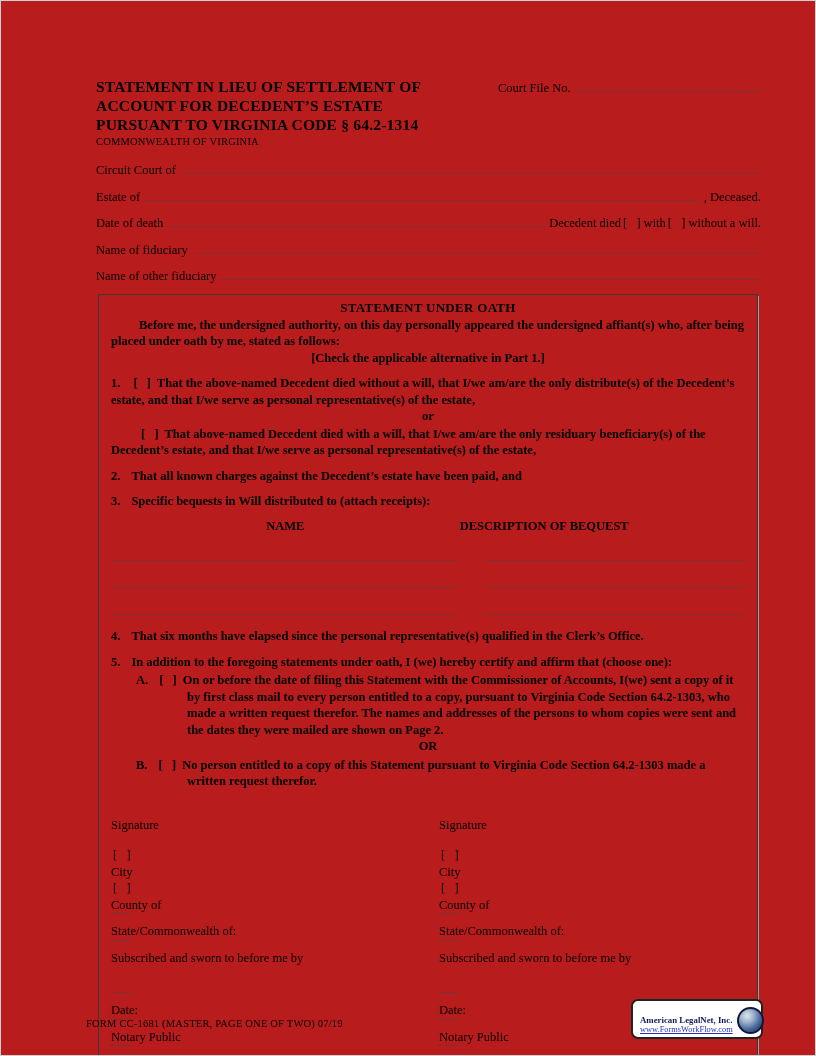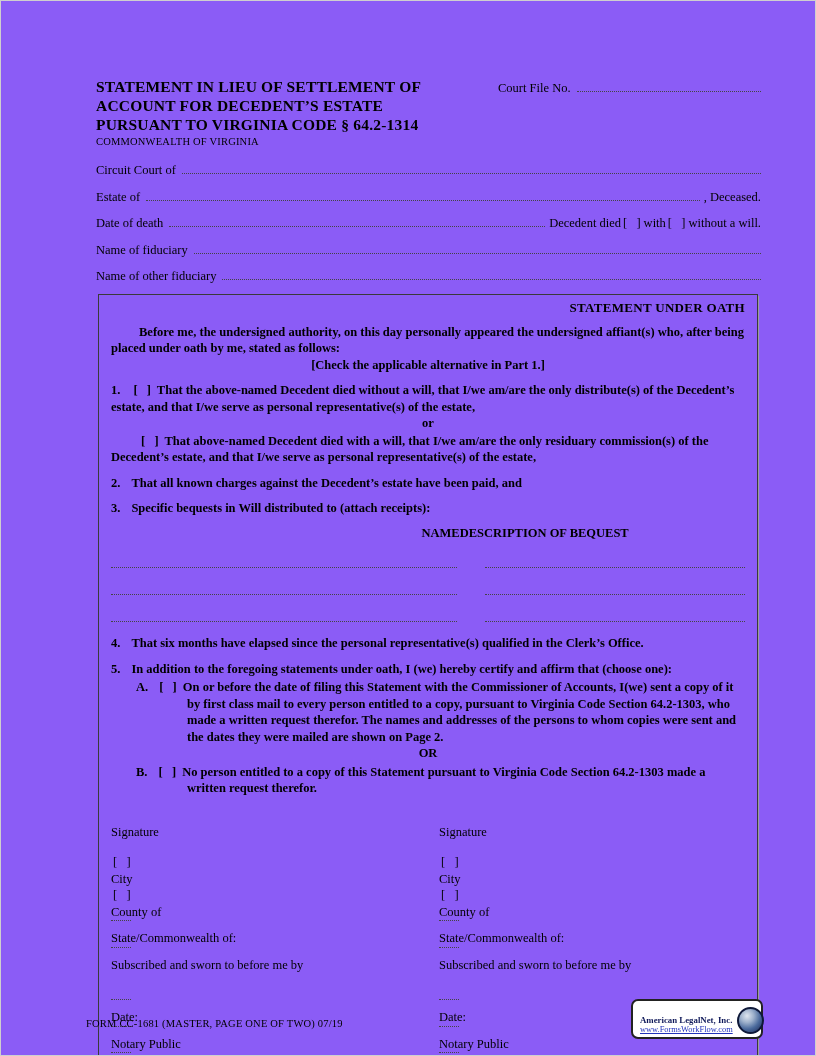--- a/index.html
+++ b/index.html
@@ -1,21 +1,21 @@
 <!DOCTYPE html>
 <html><head>
 <meta charset="utf-8">
 <style>
   * { margin:0; padding:0; box-sizing:border-box; }
   html,body { background:#e8e8e8; }
   .page {
     position:relative;
     width:816px; height:1056px;
     margin:0 auto;
-    background:#8b5cf6;
+    background:#b91c1c;
     border:1px solid #cfcfcf;
     font-family:"Liberation Serif","DejaVu Serif",serif;
     color:#000;
     overflow:hidden;
   }
   .content { padding:76px 54px 0 95px; }
 
   
   .header-row { display:flex; }
   .title-block { width:390px; }
@@ -34,32 +34,32 @@
 
   
   .oathbox {
     margin-top:10px;
     margin-left:2px; margin-right:3px;
     border:1px solid #3a3a3a;
     box-shadow:1px 2px 0 #9c9c9c;
     padding:5px 12px 12px 12px;
     font-size:12.5px; font-weight:bold; line-height:16.5px;
   }
-  .oath-title { text-align:right; font-size:13px; letter-spacing:.3px; margin-bottom:7px; }
+  .oath-title { text-align:center; font-size:13px; letter-spacing:.3px; }
   .oath-intro { text-indent:28px; }
   .centered { text-align:center; }
   .item { margin-top:9px; }
   .item .num { margin-right:11px; }
   .alt2 { text-indent:28px; margin-top:1px; }
   .subitem { margin-left:25px; padding-left:51px; text-indent:-51px; margin-top:2px; }
   .subitem .letter { margin-right:9px; }
 
   
   .bequest-headers { display:flex; margin-top:8px; }
-  .bequest-headers .h1 { width:55%; text-align:right; }
+  .bequest-headers .h1 { width:55%; text-align:center; }
   .bequest-headers .h2 { width:45%; text-align:left; }
   .bequest-rows { margin-top:8px; }
   .bequest-row { display:flex; margin-top:14px; }
   .bequest-row .c1 { width:59%; padding-right:28px; display:flex; }
   .bequest-row .c2 { width:41%; display:flex; }
 
   
   .sig-area { display:flex; gap:22px; margin-top:14px; font-weight:normal; }
   .sig-col { flex:1; }
   .sig-row { display:flex; align-items:baseline; font-size:12.5px; margin-top:9px; min-height:14px;flex-direction:column; }
@@ -137,21 +137,21 @@
       <div class="oath-intro">Before me, the undersigned authority, on this day personally appeared the undersigned affiant(s) who, after being placed under oath by me, stated as follows:</div>
       <div class="centered">[Check the applicable alternative in Part 1.]</div>
 
       <div class="item">
         <span class="num">1.</span><span class="cb">[&nbsp;&nbsp;]</span>
         <span>That the above-named Decedent died without a will, that I/we am/are the only distribute(s) of the Decedent’s estate, and that I/we serve as personal representative(s) of the estate,</span>
       </div>
       <div class="centered">or</div>
       <div class="alt2">
         <span class="cb">[&nbsp;&nbsp;]</span>
-        <span>That above-named Decedent died with a will, that I/we am/are the only residuary commission(s) of the Decedent’s estate, and that I/we serve as personal representative(s) of the estate,</span>
+        <span>That above-named Decedent died with a will, that I/we am/are the only residuary beneficiary(s) of the Decedent’s estate, and that I/we serve as personal representative(s) of the estate,</span>
       </div>
 
       <div class="item">
         <span class="num">2.</span><span>That all known charges against the Decedent’s estate have been paid, and</span>
       </div>
 
       <div class="item">
         <span class="num">3.</span><span>Specific bequests in Will distributed to (attach receipts):</span>
       </div>
 

